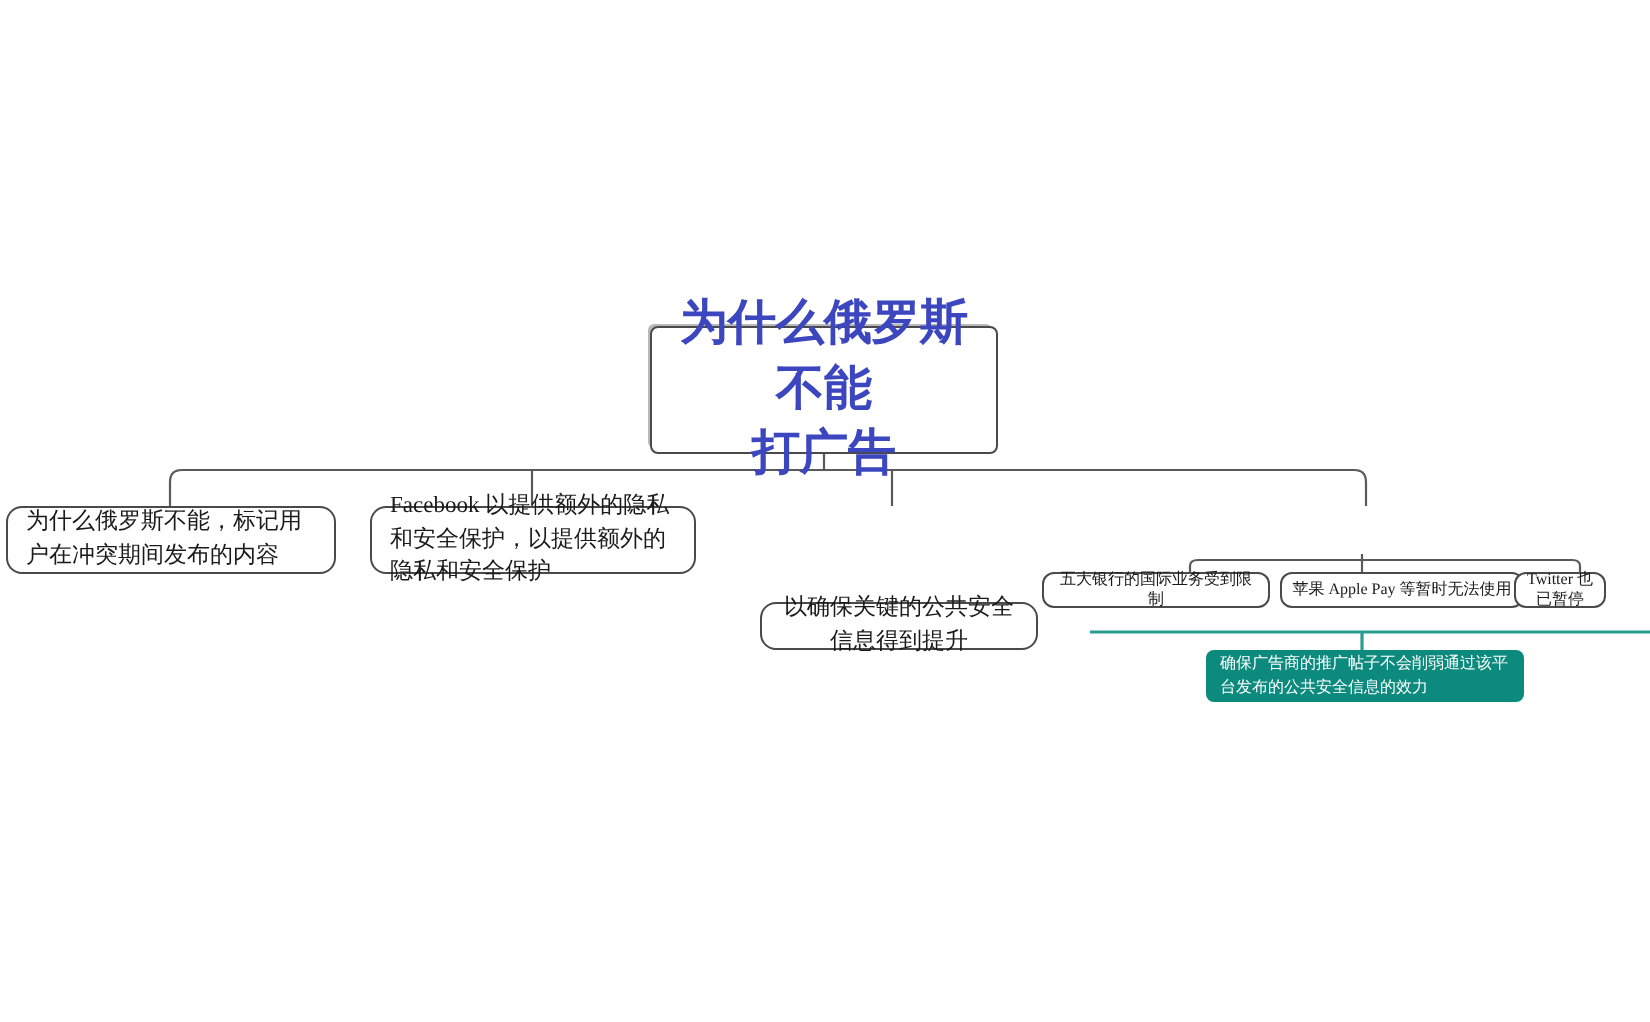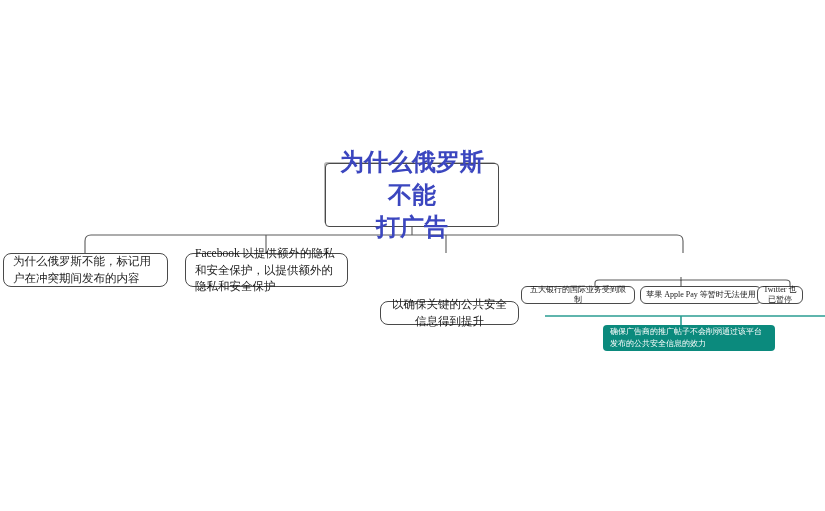--- a/index.html
+++ b/index.html
@@ -149,17 +149,17 @@
   </div>
 
   <div class="node lvl2" style="left:640px; top:286px; width:122px; height:18px;">
     <span class="node-text">苹果 Apple Pay 等暂时无法使用</span>
   </div>
 
   <div class="node lvl2" style="left:757px; top:286px; width:46px; height:18px;">
     <span class="node-text">Twitter 也已暂停</span>
   </div>
 
-  <div class="node note" style="left:603px; top:325px; width:172px; height:26px;">
+  <div class="node note" style="left:603px; top:325px; width:159px; height:26px;">
     <span class="node-text">确保广告商的推广帖子不会削弱通过该平台发布的公共安全信息的效力</span>
   </div>
 
 </div>
 
 </body></html>

